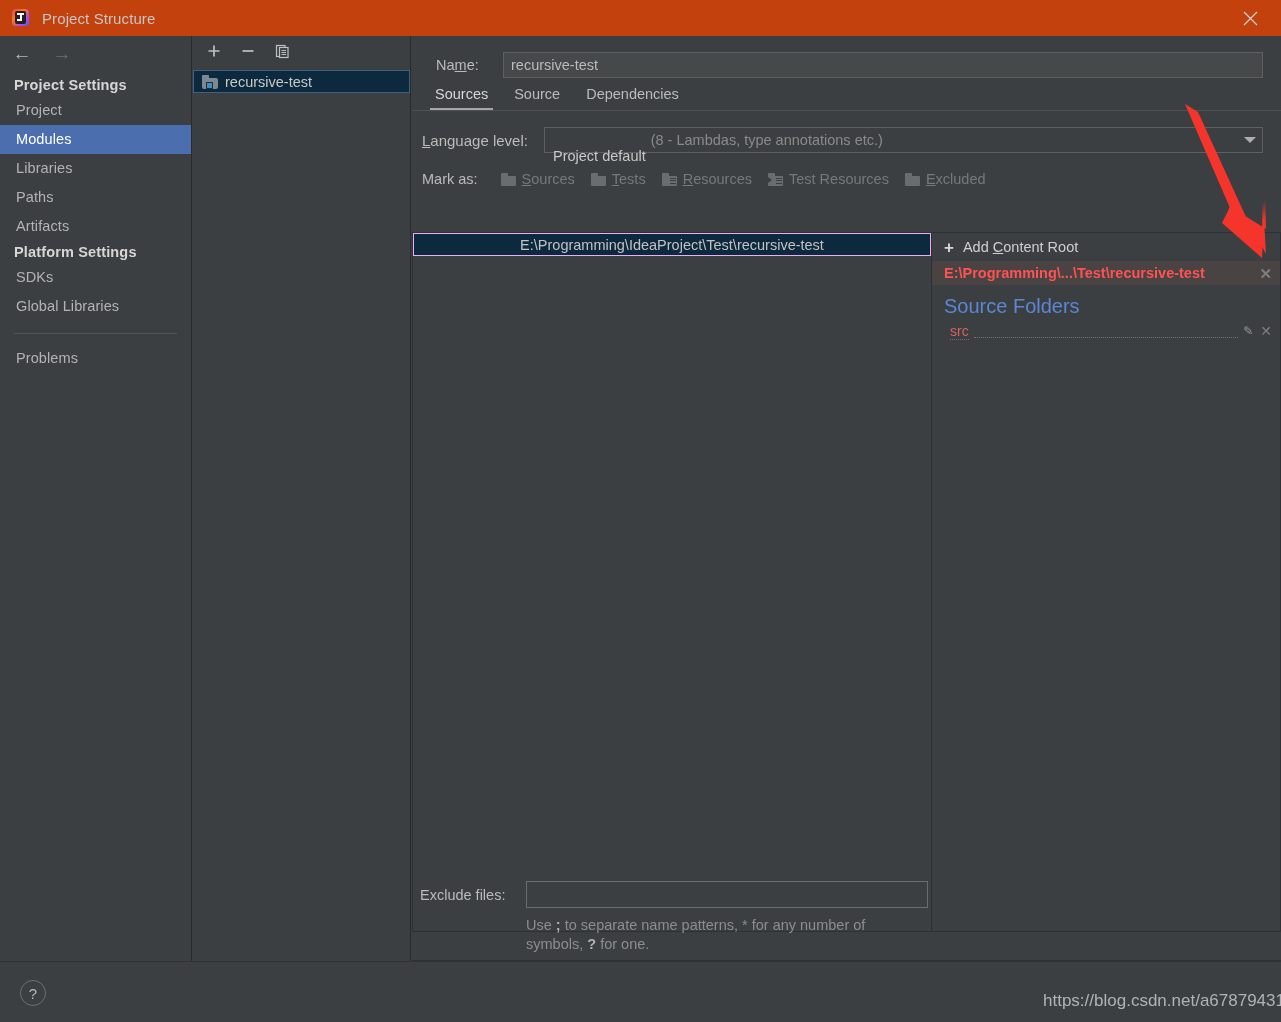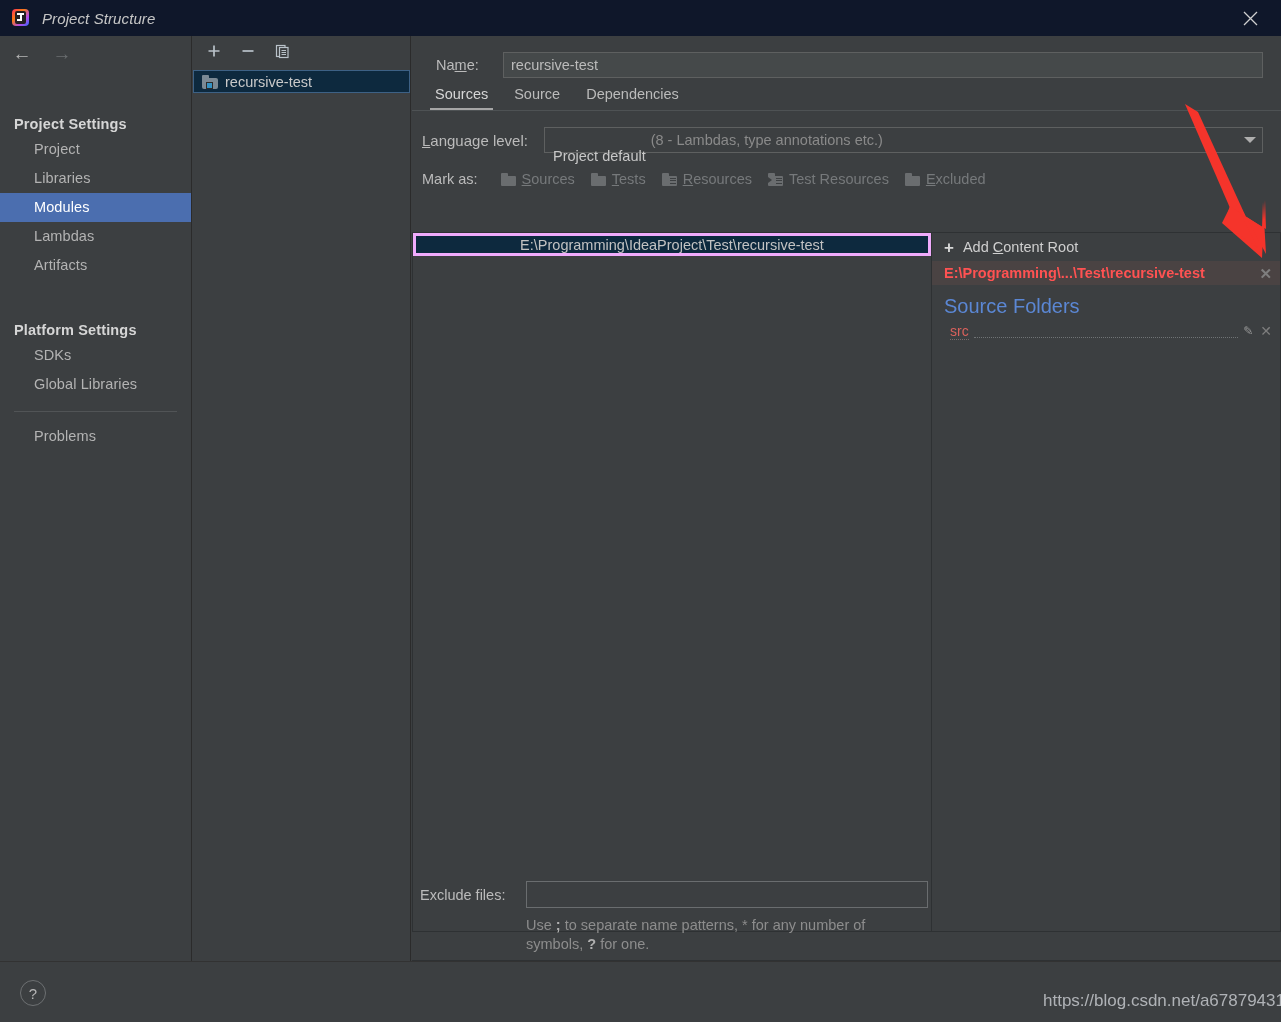--- a/index.html
+++ b/index.html
@@ -21,24 +21,23 @@
     height: 1022px;
     background: #3c3f41;
     box-sizing: border-box;
   }
 
   
   .titlebar {
     position: absolute;
     left: 0; top: 0;
     width: 1281px; height: 36px;
-    background: #0f172a;
-    display: flex;
-    align-items: center;
-    font-style: italic;
+    background: #c2410c;
+    display: flex;
+    align-items: center;
   }
   .title-icon {
     width: 20px; height: 20px;
     margin-left: 11px; margin-right: 11px;
     position: relative;
     flex: none;
   }
   .title-icon .ij-a {
     position: absolute; left: 1px; top: 1px;
     width: 17px; height: 17px;
@@ -105,26 +104,25 @@
   }
   .nav-arrows .arrow.disabled { color: #6b6f71; }
 
   .sidebar-list { padding-top: 4px; }
   .sb-group {
     font-size: 14.5px;
     font-weight: bold;
     color: #d6d6d6;
     padding: 3px 0 3px 14px;
     letter-spacing: 0.15px;
-    margin-top: 39px;
   }
   .sb-item {
     font-size: 14.5px;
     color: #b3b3b3;
-    padding: 4px 0 4px 34px;
+    padding: 4px 0 4px 16px;
     line-height: 21px;
     letter-spacing: 0.1px;
   }
   .sb-item.selected {
     background: #4b6eaf;
     color: #ffffff;
   }
   .sb-sep {
     margin: 12px 14px 10px 14px;
     height: 1px;
@@ -349,21 +347,21 @@
     width: 519px;
     background: #3c3f41;
     border: 1px solid #2e3133;
     border-right: none;
     box-sizing: border-box;
     position: relative;
   }
   .root-row {
     height: 23px;
     background: #0d293e;
-    border: 3px solid #f0abfc;
+    border: 1px solid #f0abfc;
     box-sizing: border-box;
     display: flex;
     align-items: center;
     justify-content: center;
     font-size: 14.5px;
     color: #c2c2c2;
   }
   .roots-right {
     flex: 1;
     background: #3c3f41;
@@ -537,23 +535,23 @@
   </div>
 
   <div class="sidebar">
     <div class="nav-arrows">
       <div class="arrow">←</div>
       <div class="arrow disabled">→</div>
     </div>
     <div class="sidebar-list">
       <div class="sb-group">Project Settings</div>
       <div class="sb-item">Project</div>
+      <div class="sb-item selected">Modules</div>
       <div class="sb-item">Libraries</div>
-      <div class="sb-item selected">Modules</div>
-      <div class="sb-item">Lambdas</div>
+      <div class="sb-item">Paths</div>
       <div class="sb-item">Artifacts</div>
       <div class="sb-group">Platform Settings</div>
       <div class="sb-item">SDKs</div>
       <div class="sb-item">Global Libraries</div>
       <div class="sb-sep"></div>
       <div class="sb-item">Problems</div>
     </div>
   </div>
 
   <div class="modules-panel">

